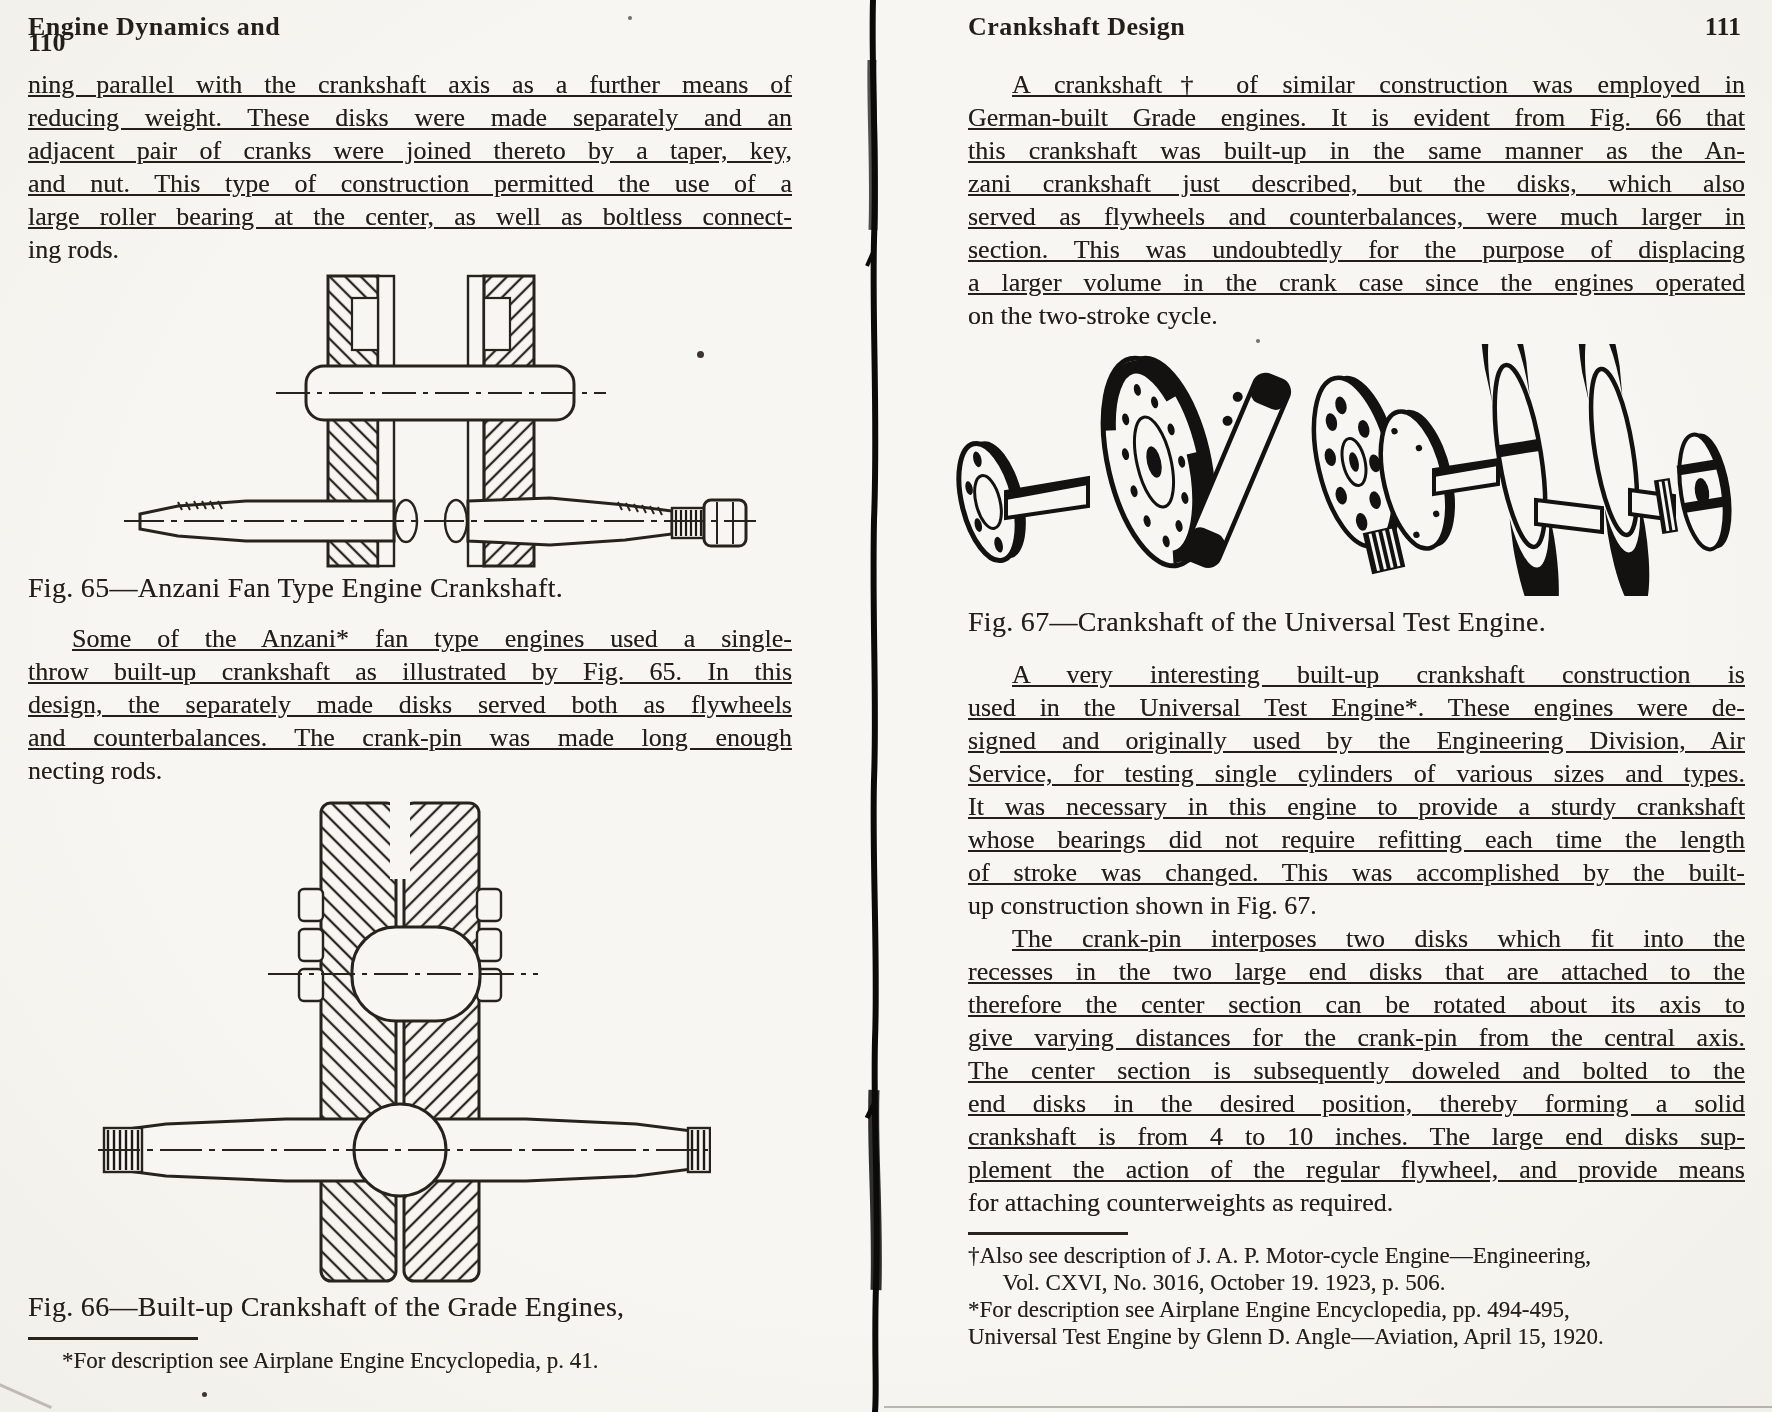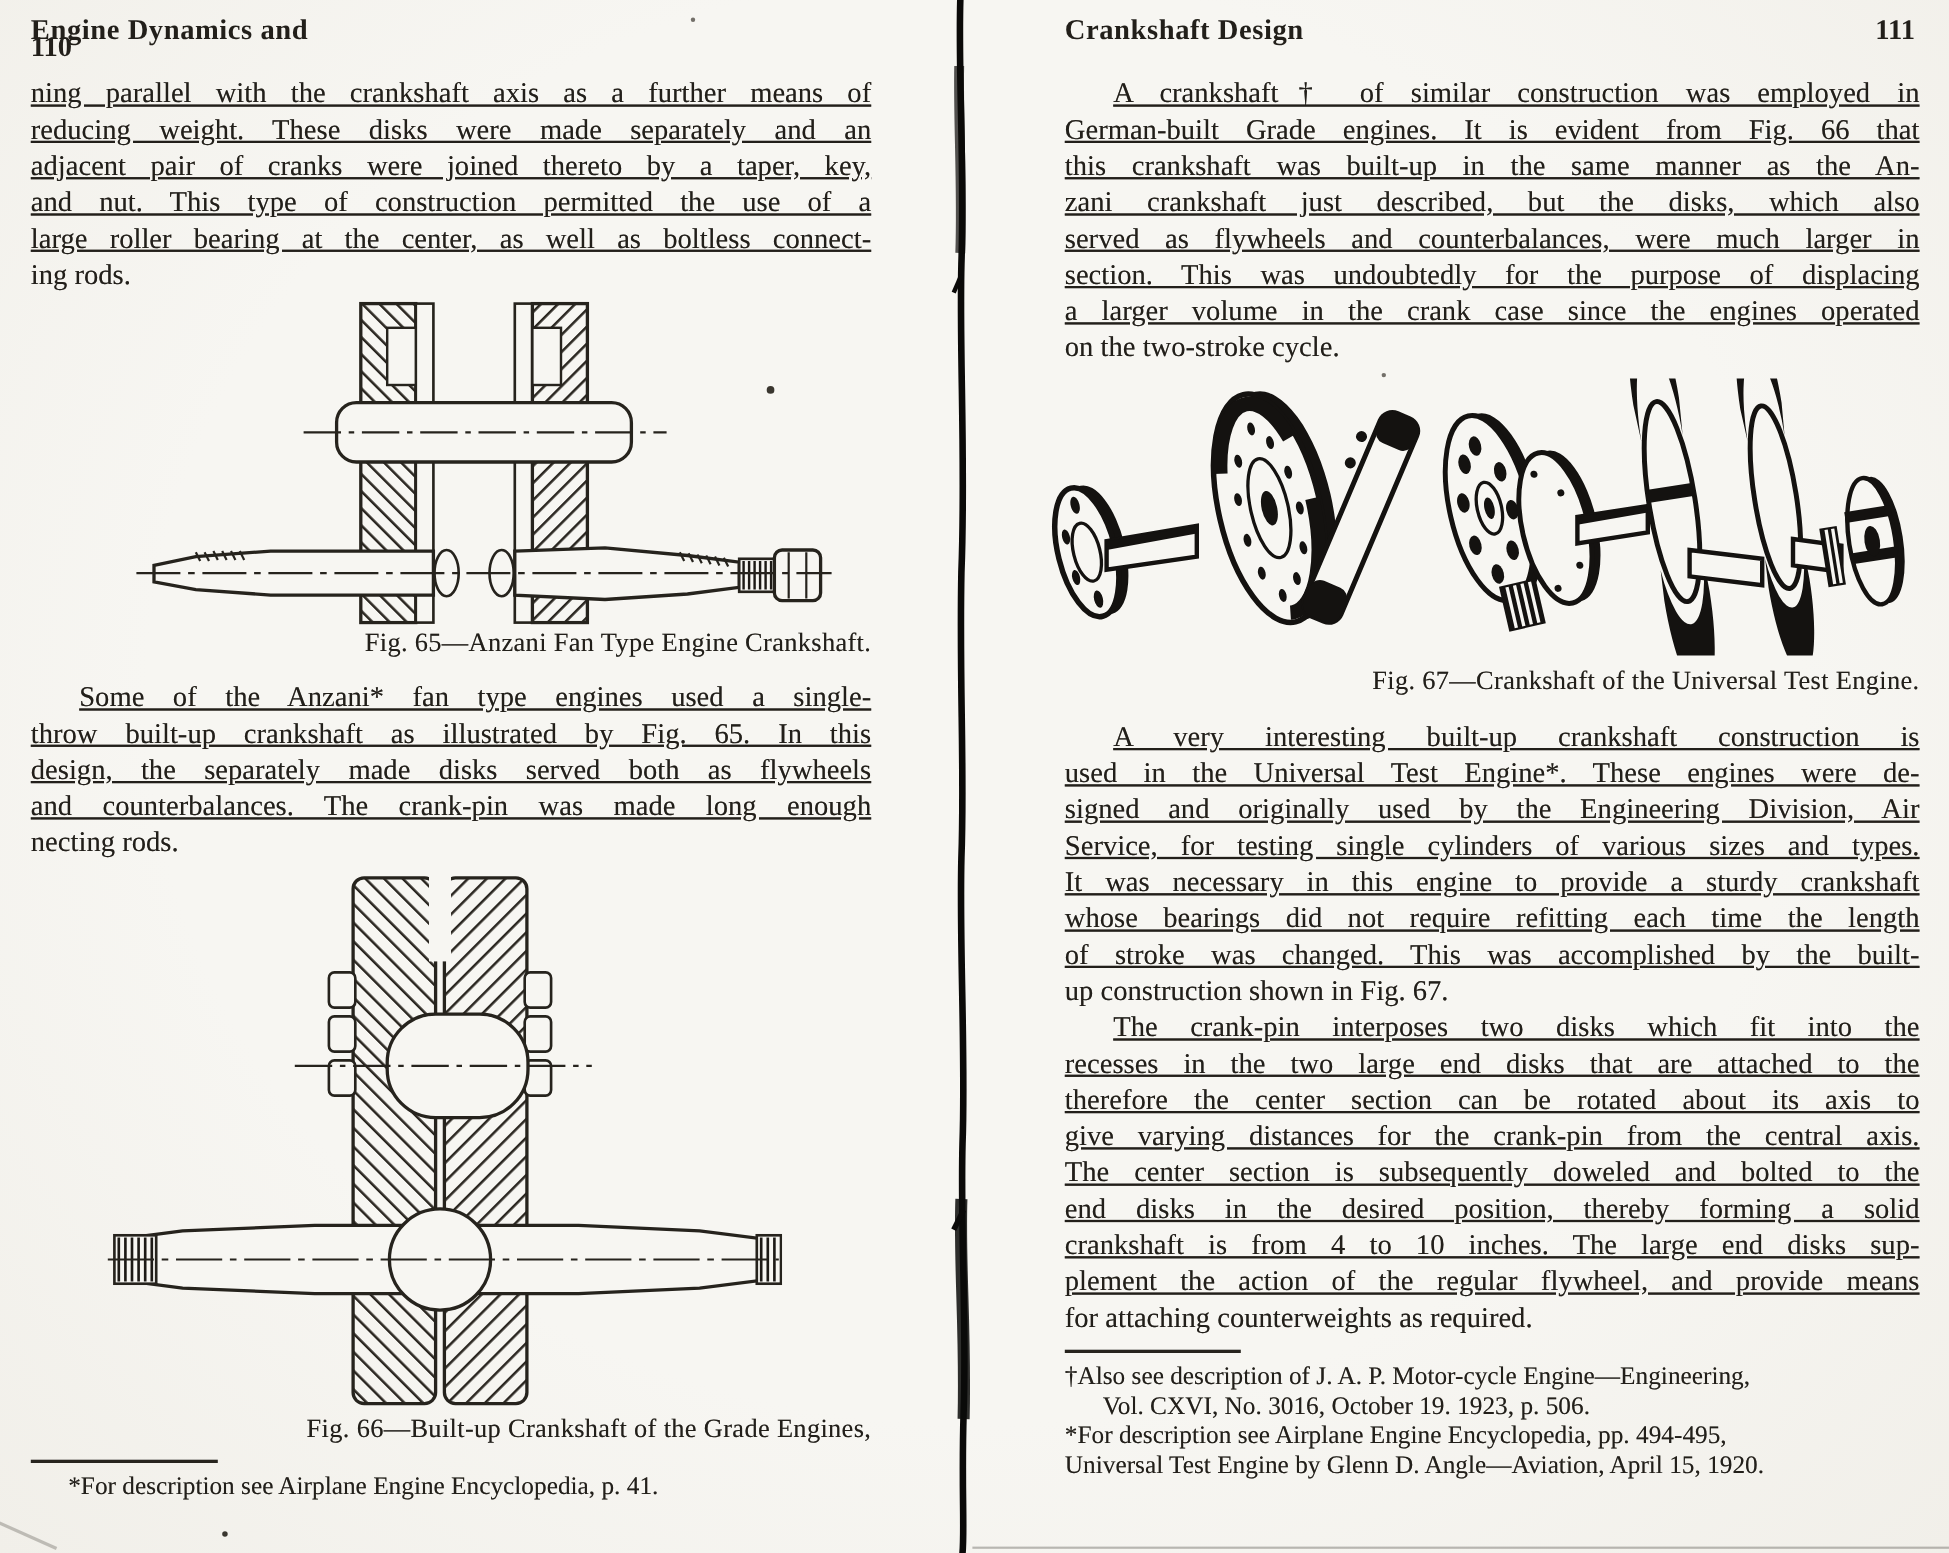--- a/index.html
+++ b/index.html
@@ -13,21 +13,21 @@
   .page-left{left:28px;width:764px;}
   .page-right{left:968px;width:777px;}
   .pg-header{position:relative;height:40px;padding-top:12px;font-weight:bold;font-size:26px;}
   .pg-num-left{position:absolute;left:0;top:28px;}
   .pg-num-right{position:absolute;right:4px;top:12px;margin-left:44px;}
   .pg-title{position:absolute;left:0;right:4px;text-align:left;top:12px;letter-spacing:0.5px;}
   .para{font-size:26px;line-height:33px;text-shadow:0 0 0.5px rgba(34,31,26,0.55);}
   .tl{text-align:left;white-space:nowrap;}
   .jl{text-align:justify;text-align-last:justify;white-space:normal;text-decoration:underline;}
   .ind{text-indent:44px;}
-  .caption{font-size:24px;text-align:right;letter-spacing:0.3px;text-shadow:0 0 0.5px rgba(34,31,26,0.5);}
+  .caption{font-size:28px;text-align:left;letter-spacing:0.3px;text-shadow:0 0 0.5px rgba(34,31,26,0.5);}
   .footnote{font-size:23px;line-height:27px;text-shadow:0 0 0.4px rgba(34,31,26,0.5);}
   .footnote .tl{white-space:pre;}
   .fn-rule{border:none;border-top:3px solid #27241e;margin:0;}
   .fig{display:block;}
   .gutter{position:absolute;left:852px;top:0;width:46px;height:1412px;pointer-events:none;}
   .speck{position:absolute;background:#3a362f;border-radius:50%;}
   .bottom-line{position:absolute;left:884px;top:1406px;width:888px;height:2px;background:rgba(70,66,60,0.35);}
   .corner-mark{position:absolute;left:-6px;top:1394px;width:60px;height:3px;background:rgba(70,66,60,0.3);transform:rotate(24deg);}
 </style>
 </head>

